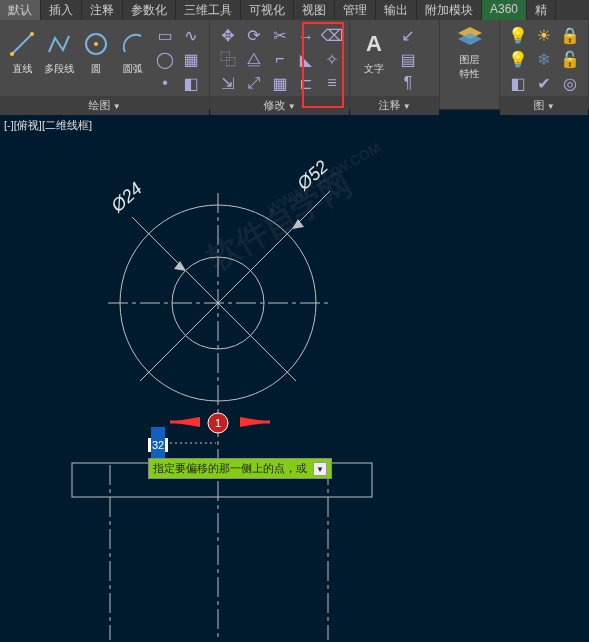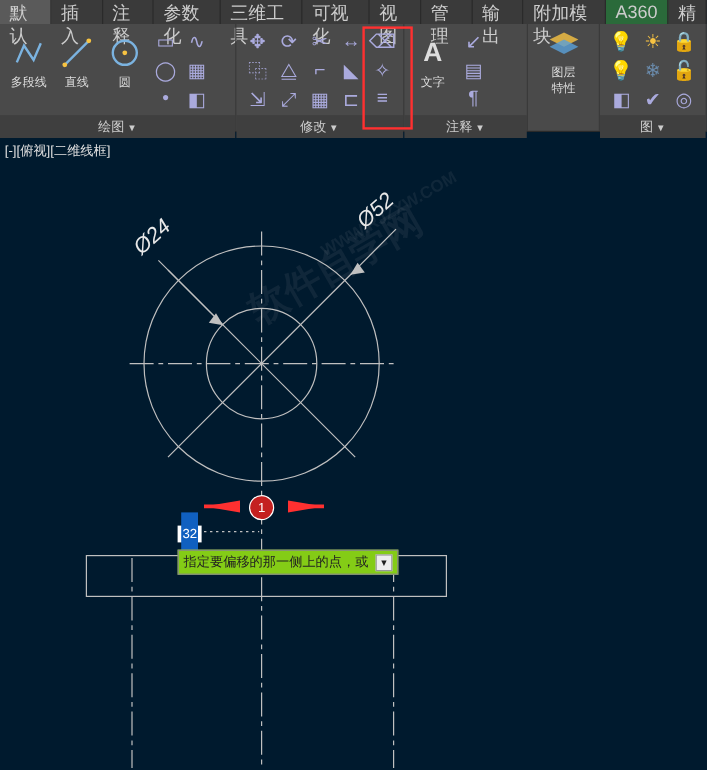--- a/index.html
+++ b/index.html
@@ -1,18 +1,18 @@
 <!DOCTYPE html>
 <html><head>
 <meta charset="utf-8">
 <style>
 * { margin: 0; padding: 0; box-sizing: border-box; }
 body { width: 589px; height: 642px; background: #001a2e; font-family: "Microsoft YaHei", sans-serif; overflow: hidden; position: relative; }
 
-.tabbar { display: flex; background: #3a3a3a; height: 20px; font-size: 15px; color: #ccc; }
+.tabbar { display: flex; background: #3a3a3a; height: 20px; font-size: 12px; color: #ccc; }
 .tab { padding: 2px 8px; border-right: 1px solid #2a2a2a; cursor: pointer; }
 .tab.active { background: #5a5a5a; }
 
 .ribbon { background: #4a4a4a; height: 90px; display: flex; border-bottom: 1px solid #2a2a2a; }
 .panel { border-right: 1px solid #3a3a3a; display: flex; flex-direction: column; padding: 4px 6px; position: relative; }
 .panel-body { flex: 1; display: flex; gap: 4px; }
 .panel-title { text-align: center; font-size: 11px; color: #ccc; padding: 2px 0; background: #3f3f3f; margin: 2px -6px -4px -6px; cursor: pointer; }
 .panel-title::after { content: " ▼"; font-size: 8px; }
 
 .bigbtn { display: flex; flex-direction: column; align-items: center; justify-content: center; width: 36px; height: 56px; cursor: pointer; }
@@ -63,43 +63,51 @@
   <div class="tab">精</div>
 </div>
 
 <div class="ribbon">
 
   <div class="panel" style="width:210px">
     <div class="panel-body">
       <div class="bigbtn">
         <span class="icon">
             <svg width="28" height="28">
-              <polyline points="4,22 10,8 18,20 24,6" stroke="#7bb3e0" stroke-width="2" fill="none"></polyline>
-            </svg>
-          </span>
-        <span class="lbl">多段线</span>
-      </div>
-      <div class="bigbtn">
-        <span class="icon">
-            <svg width="28" height="28">
               <line x1="4" y1="24" x2="24" y2="4" stroke="#7bb3e0" stroke-width="2"></line>
               <circle cx="4" cy="24" r="2" fill="#f7c342"></circle>
               <circle cx="24" cy="4" r="2" fill="#f7c342"></circle>
             </svg>
           </span>
         <span class="lbl">直线</span>
       </div>
       <div class="bigbtn">
         <span class="icon">
             <svg width="28" height="28">
+              <polyline points="4,22 10,8 18,20 24,6" stroke="#7bb3e0" stroke-width="2" fill="none"></polyline>
+            </svg>
+          </span>
+        <span class="lbl">多段线</span>
+      </div>
+      <div class="bigbtn">
+        <span class="icon">
+            <svg width="28" height="28">
               <circle cx="14" cy="14" r="10" stroke="#7bb3e0" stroke-width="2" fill="none"></circle>
               <circle cx="14" cy="14" r="2" fill="#f7c342"></circle>
             </svg>
           </span>
         <span class="lbl">圆</span>
+      </div>
+      <div class="bigbtn">
+        <span class="icon">
+            <svg width="28" height="28">
+              <path d="M6 22 A12 12 0 0 1 22 6" stroke="#7bb3e0" stroke-width="2" fill="none"></path>
+            </svg>
+          </span>
+        <span class="lbl">圆弧</span>
       </div>
       <div class="smallgrid" style="grid-template-columns:repeat(2,24px)">
         <div class="smallbtn">▭</div>
         <div class="smallbtn">∿</div>
         <div class="smallbtn">◯</div>
         <div class="smallbtn">▦</div>
         <div class="smallbtn">•</div>
         <div class="smallbtn">◧</div>
       </div>
     </div>

